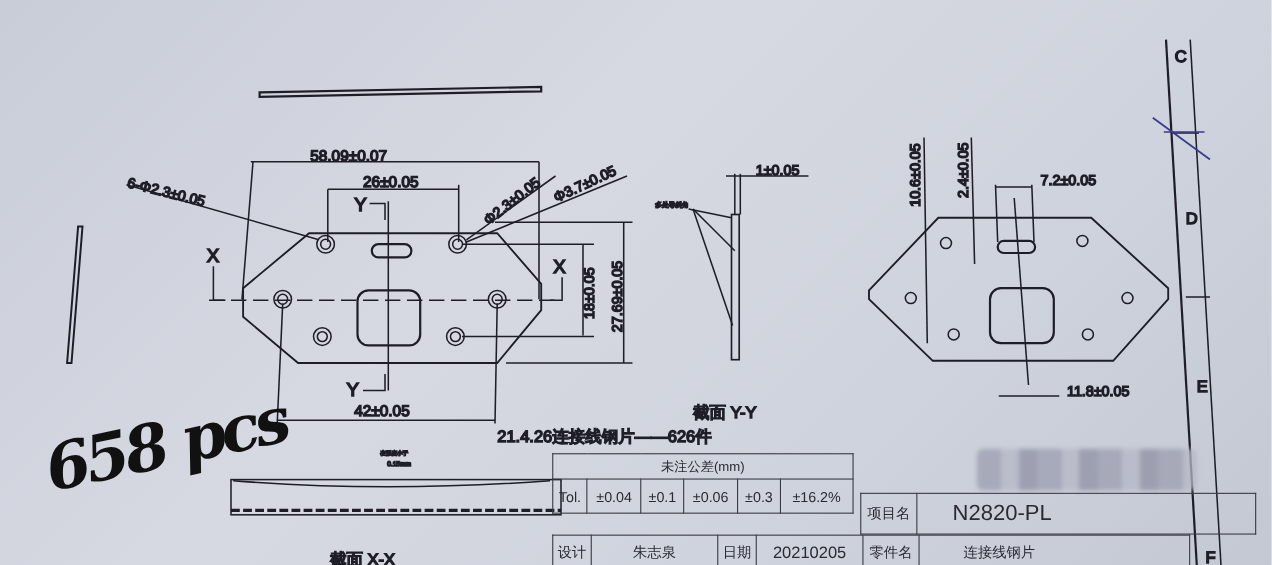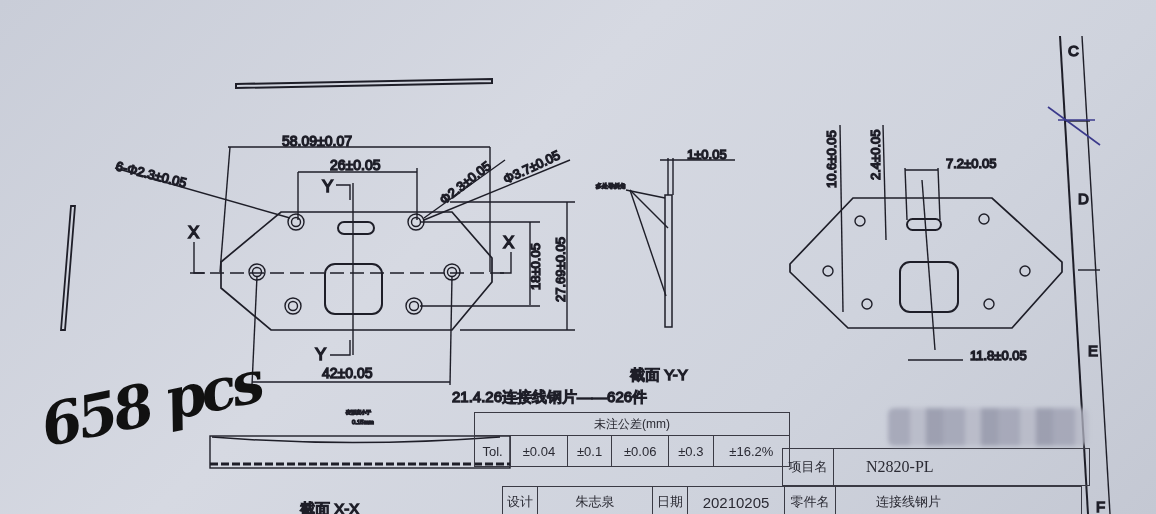--- a/index.html
+++ b/index.html
@@ -154,21 +154,21 @@
   <text x="452" y="402" font-size="15">21.4.26连接线钢片——626件</text>
 
   <text x="1068" y="56" font-size="15">C</text>
   <text x="1078" y="204" font-size="15">D</text>
   <text x="1088" y="356" font-size="15">E</text>
   <text x="1096" y="512" font-size="15">F</text>
 </svg>
 
 <div class="hand">658 pcs</div>
 
-<table class="tb" style="left:474px;top:412px;width:316px;">
+<table class="tb" style="left:502px;top:412px;width:274px;">
   <tbody>
         <tr>
           <td colspan="6" style="height:22px;font-size:12px;">未注公差(mm)</td>
         </tr>
   <tr>
     <td>Tol.</td>
     <td>±0.04</td>
     <td>±0.1</td>
     <td>±0.06</td>
     <td>±0.3</td>
@@ -183,23 +183,23 @@
     <td style="width:34px">设计</td>
     <td style="width:114px">朱志泉</td>
     <td style="width:34px">日期</td>
     <td style="width:96px;font-size:15px">20210205</td>
     <td style="width:50px">零件名</td>
     <td style="text-align:left;padding-left:40px">连接线钢片</td>
   </tr>
 </tbody>
     </table>
 
-<table class="tb" style="left:782px;top:448px;width:308px;font-family:Liberation Serif, serif;">
+<table class="tb" style="left:782px;top:448px;width:360px;">
   <tbody>
         <tr>
     <td style="width:50px;height:36px">项目名</td>
-    <td style="text-align:left;padding-left:32px;font-size:16px">N2820-PL</td>
+    <td style="text-align:left;padding-left:32px;font-size:20px">N2820-PL</td>
   </tr>
 </tbody>
     </table>
 
 <div class="blur"></div>
 </div>
 
 </body></html>

